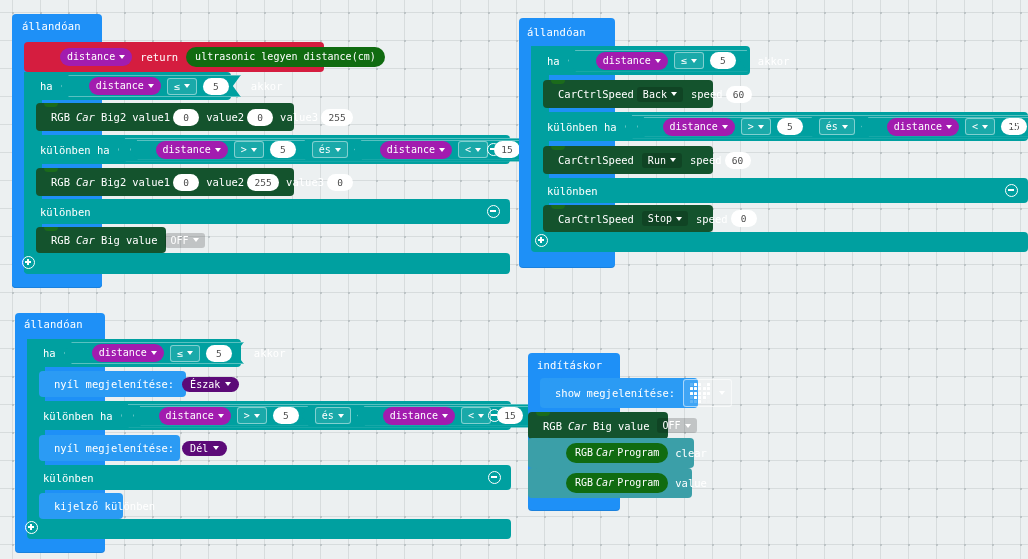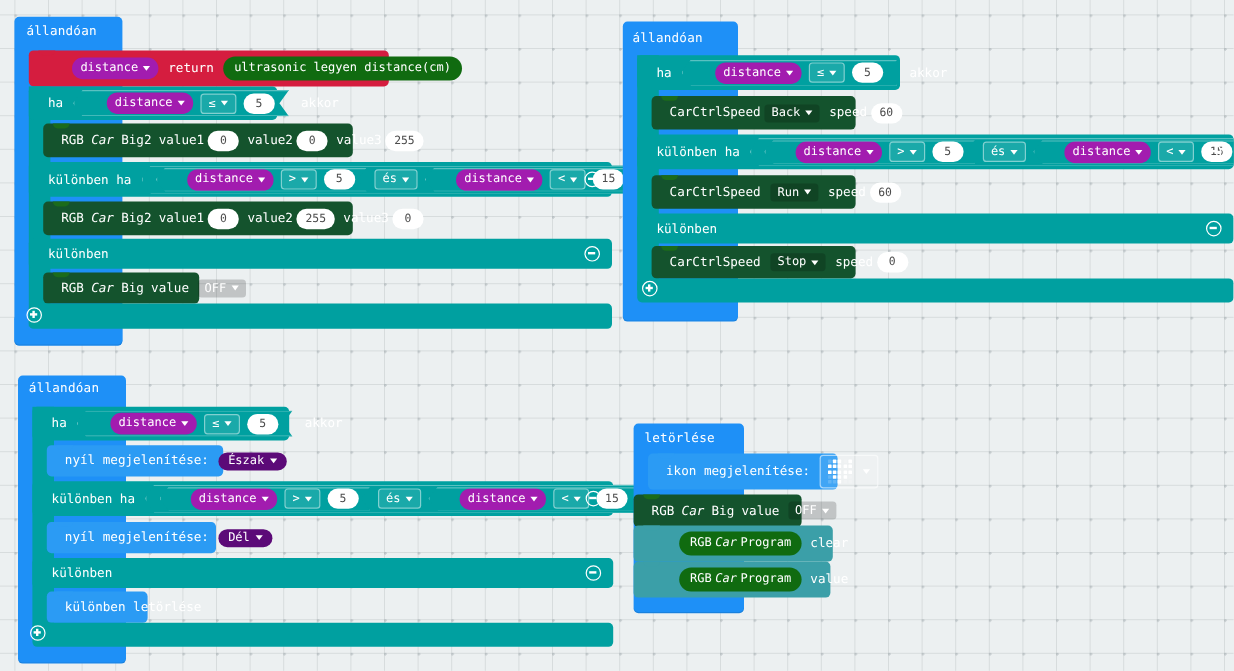--- a/index.html
+++ b/index.html
@@ -465,35 +465,35 @@
       </span>
     </div>
 
     <div class="ctrl-row" style="left:27px;top:465px;width:484px;height:25px;padding-left:10px;">
       <span class="kw">különben</span>
       <span class="circ-btn" style="right:10px;top:6px;"></span>
     </div>
 
     <div class="cmd-blue" style="left:39px;top:493px;width:84px;height:26px;padding-left:12px;">
       <span class="plug" style="background:#2b9bf4;"></span>
-      <span class="t">különben letörlése</span>
+      <span class="t">kijelző különben</span>
     </div>
 
     <div class="ctrl-row" style="left:27px;top:519px;width:484px;height:20px;"></div>
     <span class="circ-btn plus" style="left:25px;top:521px;"></span>
   </div>
 
   <div class="stack">
 
     <div class="evt" style="left:528px;top:353px;width:92px;height:158px;"></div>
-    <span class="evt-label" style="left:537px;top:359px;">letörlése</span>
+    <span class="evt-label" style="left:537px;top:359px;">indításkor</span>
 
     <div class="cmd-blue" style="left:540px;top:378px;width:158px;height:30px;padding-left:12px;">
       <span class="plug" style="background:#2b9bf4;"></span>
-      <span class="t">ikon megjelenítése:</span>
+      <span class="t">show megjelenítése:</span>
       <span class="icondd" style="margin-left:5px;">
         <span class="ledicon" id="heart-led">
             <i></i>
             <i class="on"></i>
             <i class="on"></i>
             <i></i>
             <i class="on"></i>
             <i class="on"></i>
             <i class="on"></i>
             <i class="on"></i>

